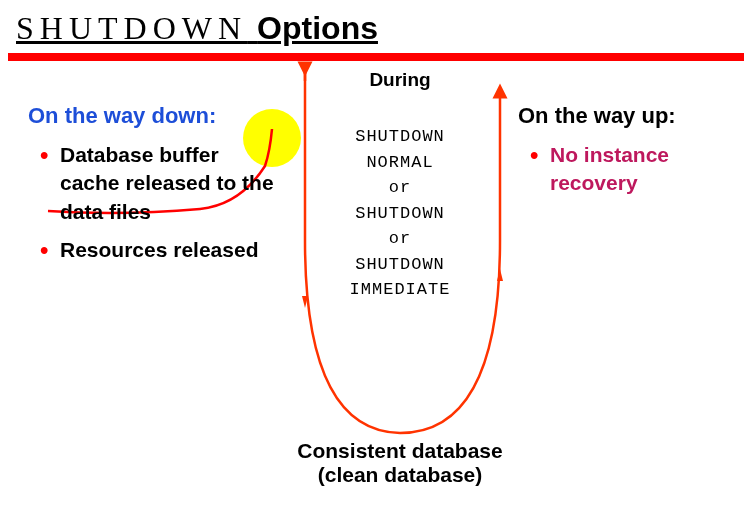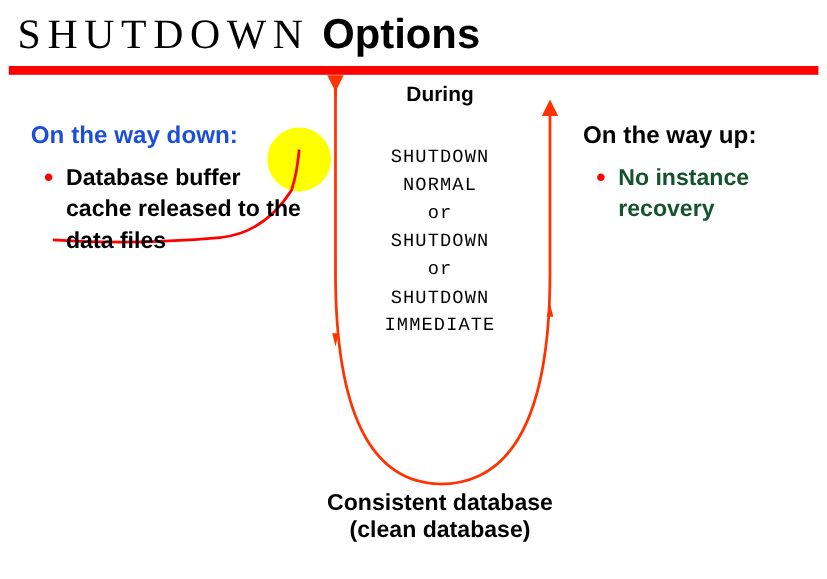--- a/index.html
+++ b/index.html
@@ -6,22 +6,23 @@
     body {
       width: 752px;
       height: 526px;
       background: white;
       font-family: Georgia, "Times New Roman", serif;
       position: relative;
       overflow: hidden;
     }
     .title {
       padding: 10px 0 6px 16px;
-      font-size: 38px;
+      font-size: 32px;
       letter-spacing: 2px;
+      text-decoration: underline;
     }
     .title-word1 {
       font-weight: normal;
       font-family: "Times New Roman", serif;
       letter-spacing: 6px;
     }
     .title-word2 {
       font-weight: 900;
       font-family: Arial, Helvetica, sans-serif;
       letter-spacing: 0px;
@@ -100,42 +101,42 @@
     }
     .center-col .mode-line {
       font-family: "Courier New", monospace;
       font-size: 17px;
       color: #000;
       letter-spacing: 1px;
       line-height: 1.5;
     }
     .right-col {
       position: absolute;
-      left: 530px;
+      left: 518px;
       top: 42px;
       width: 200px;
       z-index: 3;
     }
     .right-col .heading {
       font-size: 22px;
       font-weight: bold;
       font-family: Arial, Helvetica, sans-serif;
       color: #000;
       margin-bottom: 12px;
     }
     .right-col ul {
       list-style: none;
       padding-left: 18px;
     }
     .right-col li {
       position: relative;
       font-size: 21px;
       font-weight: bold;
       font-family: Arial, Helvetica, sans-serif;
-      color: #14532d;
+      color: #be185d;
       line-height: 1.35;
       padding-left: 14px;
     }
     .right-col li::before {
       content: "•";
       position: absolute;
       left: -6px;
       top: 0;
       color: #ff0000;
       font-size: 24px;
@@ -193,20 +194,21 @@
 
     <polygon points="497,220 503,220 500,208" fill="#ff3300"></polygon>
 
     <path d="M 48 150 Q 120 155 200 148 Q 240 144 265 105 Q 270 90 272 68" stroke="#ff0000" stroke-width="2.5" fill="none"></path>
   </svg>
 
   <div class="left-col">
     <div class="heading">On the way down:</div>
     <ul>
       <li>Database buffer cache released to the data files</li>
+      <li>Resources released</li>
     </ul>
   </div>
 
   <div class="center-col">
     <div class="during">During</div>
     <div class="mode-line">SHUTDOWN</div>
     <div class="mode-line">NORMAL</div>
     <div class="mode-line">or</div>
     <div class="mode-line">SHUTDOWN</div>
     <div class="mode-line">or</div>

